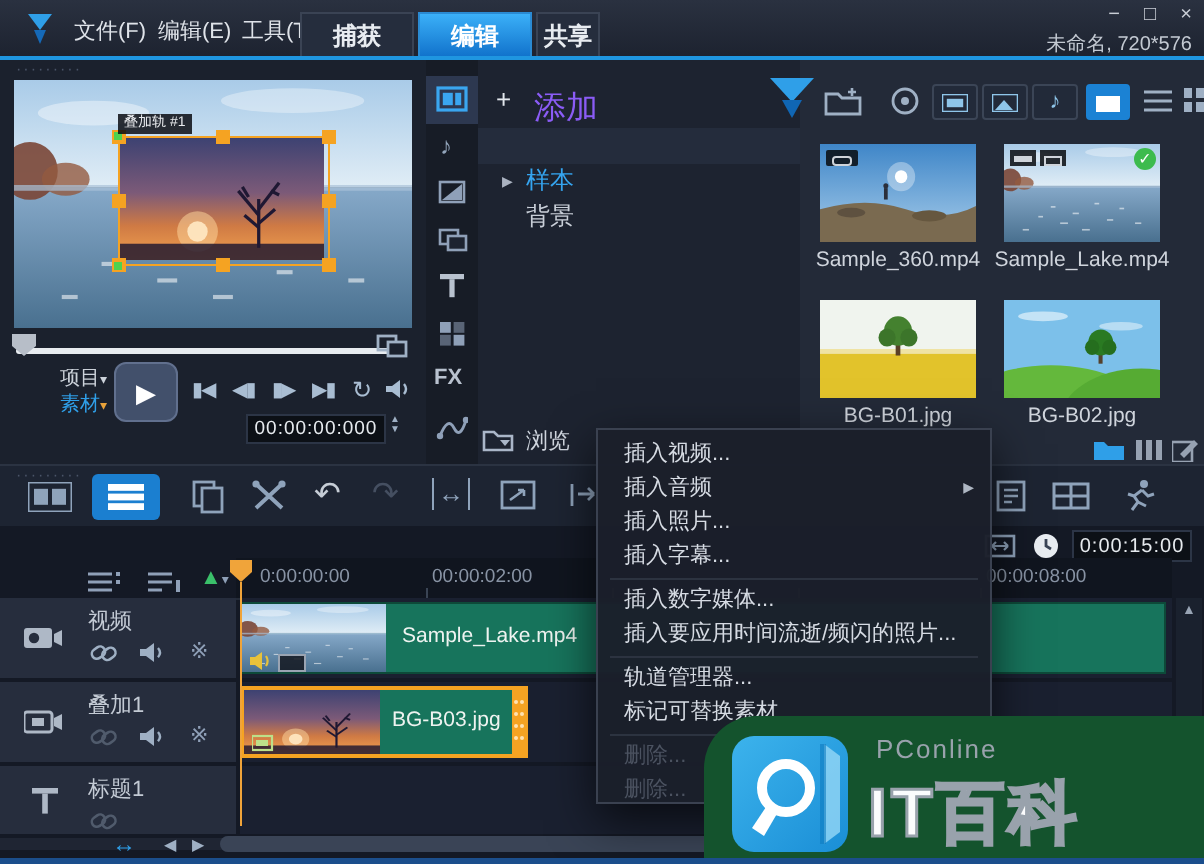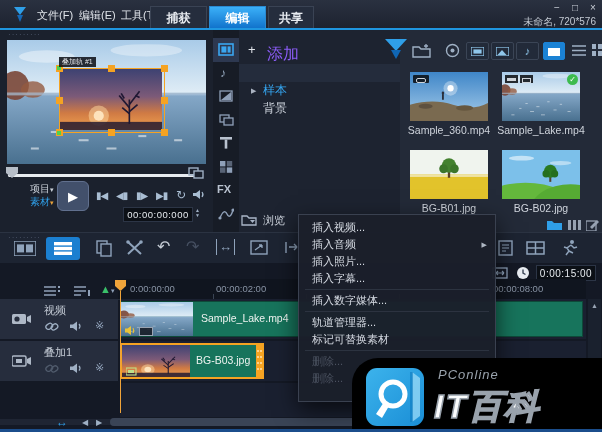--- a/index.html
+++ b/index.html
@@ -51,21 +51,21 @@
   .clipname{font-size:10.5px;color:#eef3f0;white-space:nowrap;}
   .hdots{width:2px;height:2px;background:#ffe2b0;position:absolute;border-radius:50%;}
   
   .ctxmenu{background:rgba(27,31,42,.97);border:1px solid #3a4150;box-shadow:0 8px 22px rgba(0,0,0,.65);
            padding:4px 0;box-sizing:border-box;}
   .mi{height:17px;line-height:17px;padding-left:13px;font-size:11px;color:#d6dbe3;white-space:nowrap;position:relative;}
   .mi.dis{color:#4b5260;}
   .msep{height:1px;background:#2c3340;margin:2px 6px;}
   .subarrow{position:absolute;right:8px;top:0;font-size:7px;color:#aeb6c2;}
   
-  .wm{background:#000000;border-top-left-radius:26px;font-style:italic;}
+  .wm{background:#14532d;border-top-left-radius:26px;}
   .wm-brand{font-size:13px;color:#99a2ac;letter-spacing:1px;}
   .wm-title{font-size:34px;font-weight:bold;color:#fbfcfd;-webkit-text-stroke:1.5px #99a2ac;letter-spacing:2px;}
 </style>
 </head>
 <body>
 
 <div id="app">
 
   <svg width="0" height="0" style="position:absolute">
     <defs>
@@ -168,21 +168,21 @@
   <div class="abs titlebar">
     <svg class="abs" style="left:13px;top:6px" width="14" height="17">
       <polygon points="1,1 13,1 7,9" fill="#2f9fe8"></polygon>
         <polygon points="4,9 10,9 7,16" fill="#1569b8"></polygon>
     </svg>
     <div class="abs menu-item" style="left:37px">文件(F)</div>
     <div class="abs menu-item" style="left:79px">编辑(E)</div>
     <div class="abs menu-item" style="left:121px">工具(T)</div>
     <div class="abs tab active" style="left:209px;width:57px">编辑</div>
     <div class="abs tab" style="left:150px;width:57px">捕获</div>
-    <div class="abs tab" style="left:268px;width:46px">共享</div>
+    <div class="abs tab" style="left:268px;width:32px">共享</div>
     <div class="abs winbtn" style="left:550px">−</div>
     <div class="abs winbtn" style="left:568px">□</div>
     <div class="abs winbtn" style="left:586px">×</div>
   </div>
   <div class="abs projlabel">未命名, 720*576</div>
 
   <div class="abs panel" style="left:0;top:30px;width:213px;height:202px;border-right:1px solid #0c0f16">
     <div class="abs grip" style="left:8px;top:2px">·········</div>
 
     <div class="abs" style="left:7px;top:10px;width:199px;height:124px;overflow:hidden">
@@ -513,20 +513,31 @@
       <svg class="abs" style="left:45px;top:22px;opacity:.35" width="14" height="11">
         <rect x="0.8" y="3" width="7" height="5" rx="2.5" fill="none" stroke="#9fb0c4" stroke-width="1.3" transform="rotate(-35 4 5.5)"></rect>
         <rect x="6" y="3.4" width="7" height="5" rx="2.5" fill="none" stroke="#9fb0c4" stroke-width="1.3" transform="rotate(-35 9.5 6)"></rect>
       </svg>
       <svg class="abs" style="left:70px;top:22px" width="13" height="11">
         <polygon points="0,3.5 3,3.5 7,0.5 7,10 3,7 0,7" fill="#9fb0c4"></polygon>
           <path d="M9 3 Q11 5.3 9 7.6" stroke="#9fb0c4" stroke-width="1.2" fill="none"></path>
       </svg>
       <div class="abs" style="left:95px;top:20px;font-size:11px;color:#8fa0b8">※</div>
     </div>
+    <div class="abs trhead" style="left:0;top:150px;width:118px;height:34px">
+      <svg class="abs" style="left:16px;top:11px" width="13" height="13">
+        <rect x="0" y="0" width="13" height="2.8" fill="#aeb8c6"></rect>
+          <rect x="5.1" y="2.8" width="2.8" height="10" fill="#aeb8c6"></rect>
+      </svg>
+      <div class="abs trlabel" style="left:44px;top:4px">标题1</div>
+      <svg class="abs" style="left:45px;top:22px;opacity:.35" width="14" height="11">
+        <rect x="0.8" y="3" width="7" height="5" rx="2.5" fill="none" stroke="#9fb0c4" stroke-width="1.3" transform="rotate(-35 4 5.5)"></rect>
+        <rect x="6" y="3.4" width="7" height="5" rx="2.5" fill="none" stroke="#9fb0c4" stroke-width="1.3" transform="rotate(-35 9.5 6)"></rect>
+      </svg>
+    </div>
     <div class="abs trhead" style="left:0;top:186px;width:118px;height:6px;opacity:.6"></div>
 
     <div class="abs" style="left:120px;top:66px;width:466px;height:40px;background:#1a2030"></div>
     <div class="abs" style="left:120px;top:108px;width:466px;height:40px;background:#1a2030"></div>
     <div class="abs" style="left:120px;top:150px;width:466px;height:34px;background:#1a2030"></div>
 
     <div class="abs clip" style="left:120px;top:68px;width:463px;height:36px;z-index:4">
       <svg class="abs" style="left:0;top:0" width="72" height="34">
           <use href="#img-lake" width="72" height="34"></use>
         </svg>
@@ -571,20 +582,21 @@
     </div>
   </div>
 
   <div class="abs ctxmenu" style="left:298px;top:214px;width:198px;height:188px;z-index:40">
     <div class="mi">插入视频...</div>
     <div class="mi"><span>插入音频</span><span class="subarrow">▶</span></div>
     <div class="mi">插入照片...</div>
     <div class="mi">插入字幕...</div>
     <div class="msep"></div>
     <div class="mi">插入数字媒体...</div>
+    <div class="mi">插入要应用时间流逝/频闪的照片...</div>
     <div class="msep"></div>
     <div class="mi">轨道管理器...</div>
     <div class="mi">标记可替换素材</div>
     <div class="msep"></div>
     <div class="mi dis">删除...</div>
     <div class="mi dis">删除...</div>
   </div>
 
   <div class="abs wm" style="left:352px;top:358px;width:250px;height:74px;z-index:50">
     <svg class="abs" style="left:14px;top:10px" width="58" height="58">

